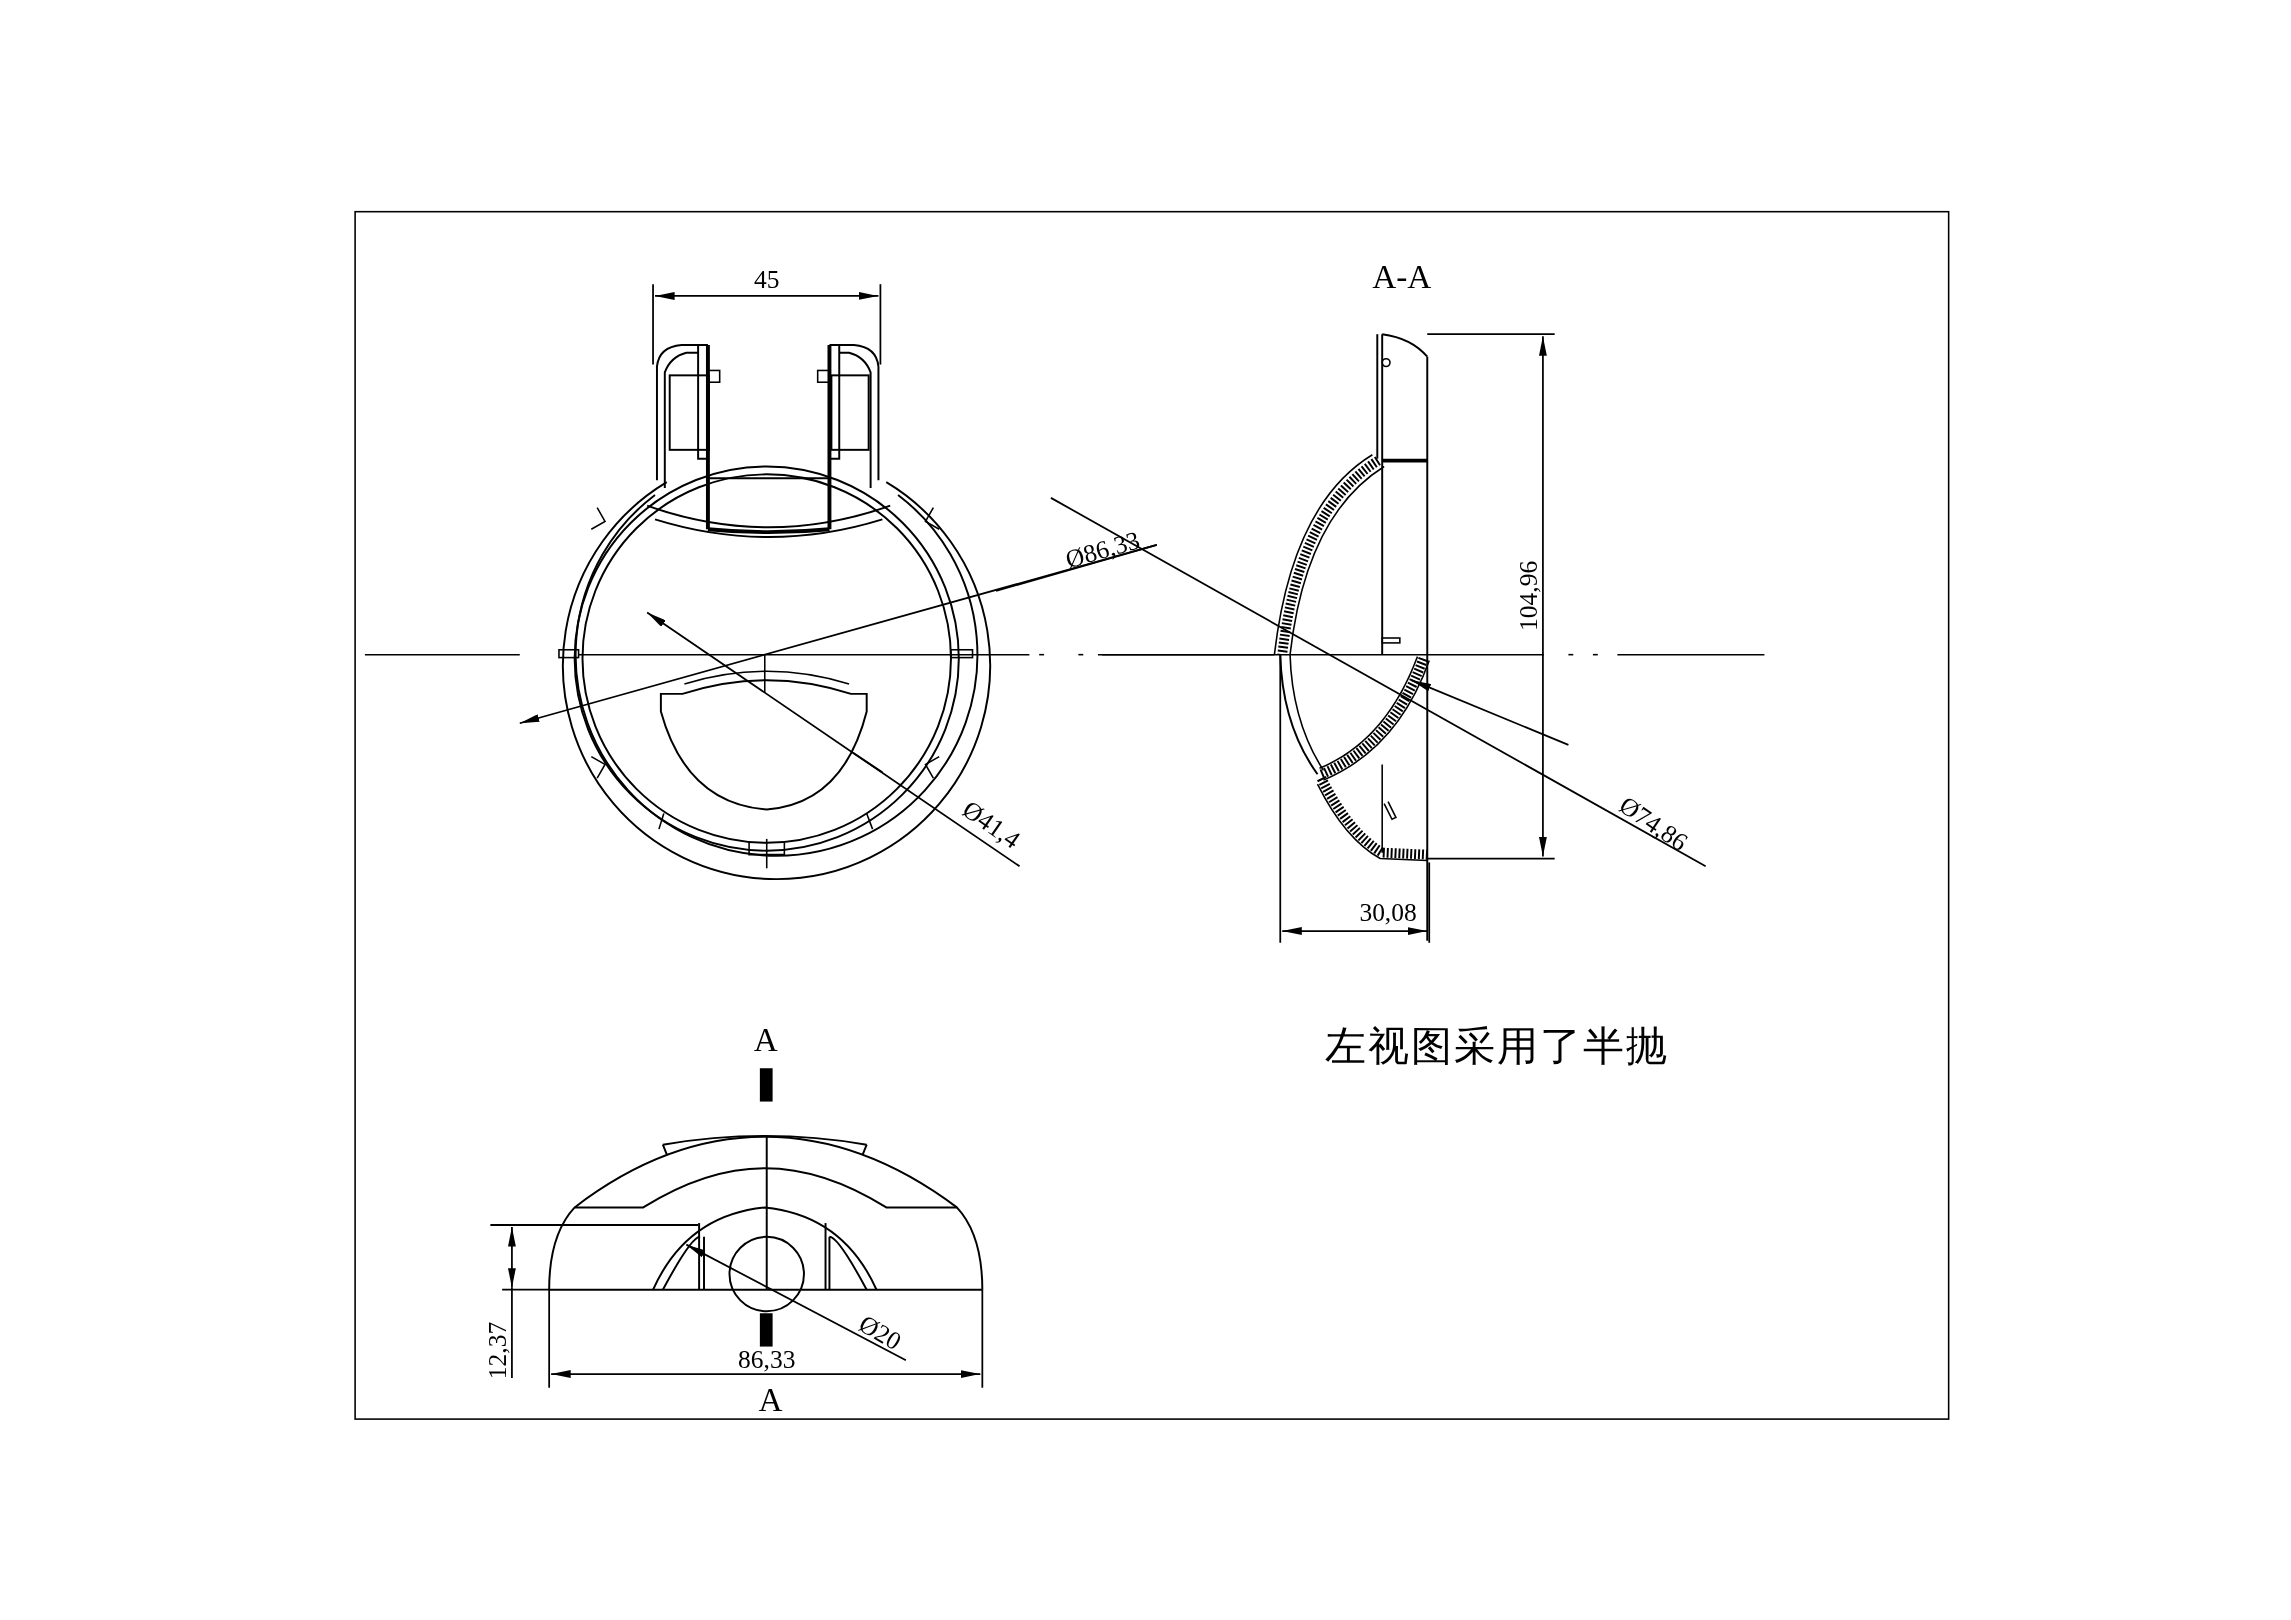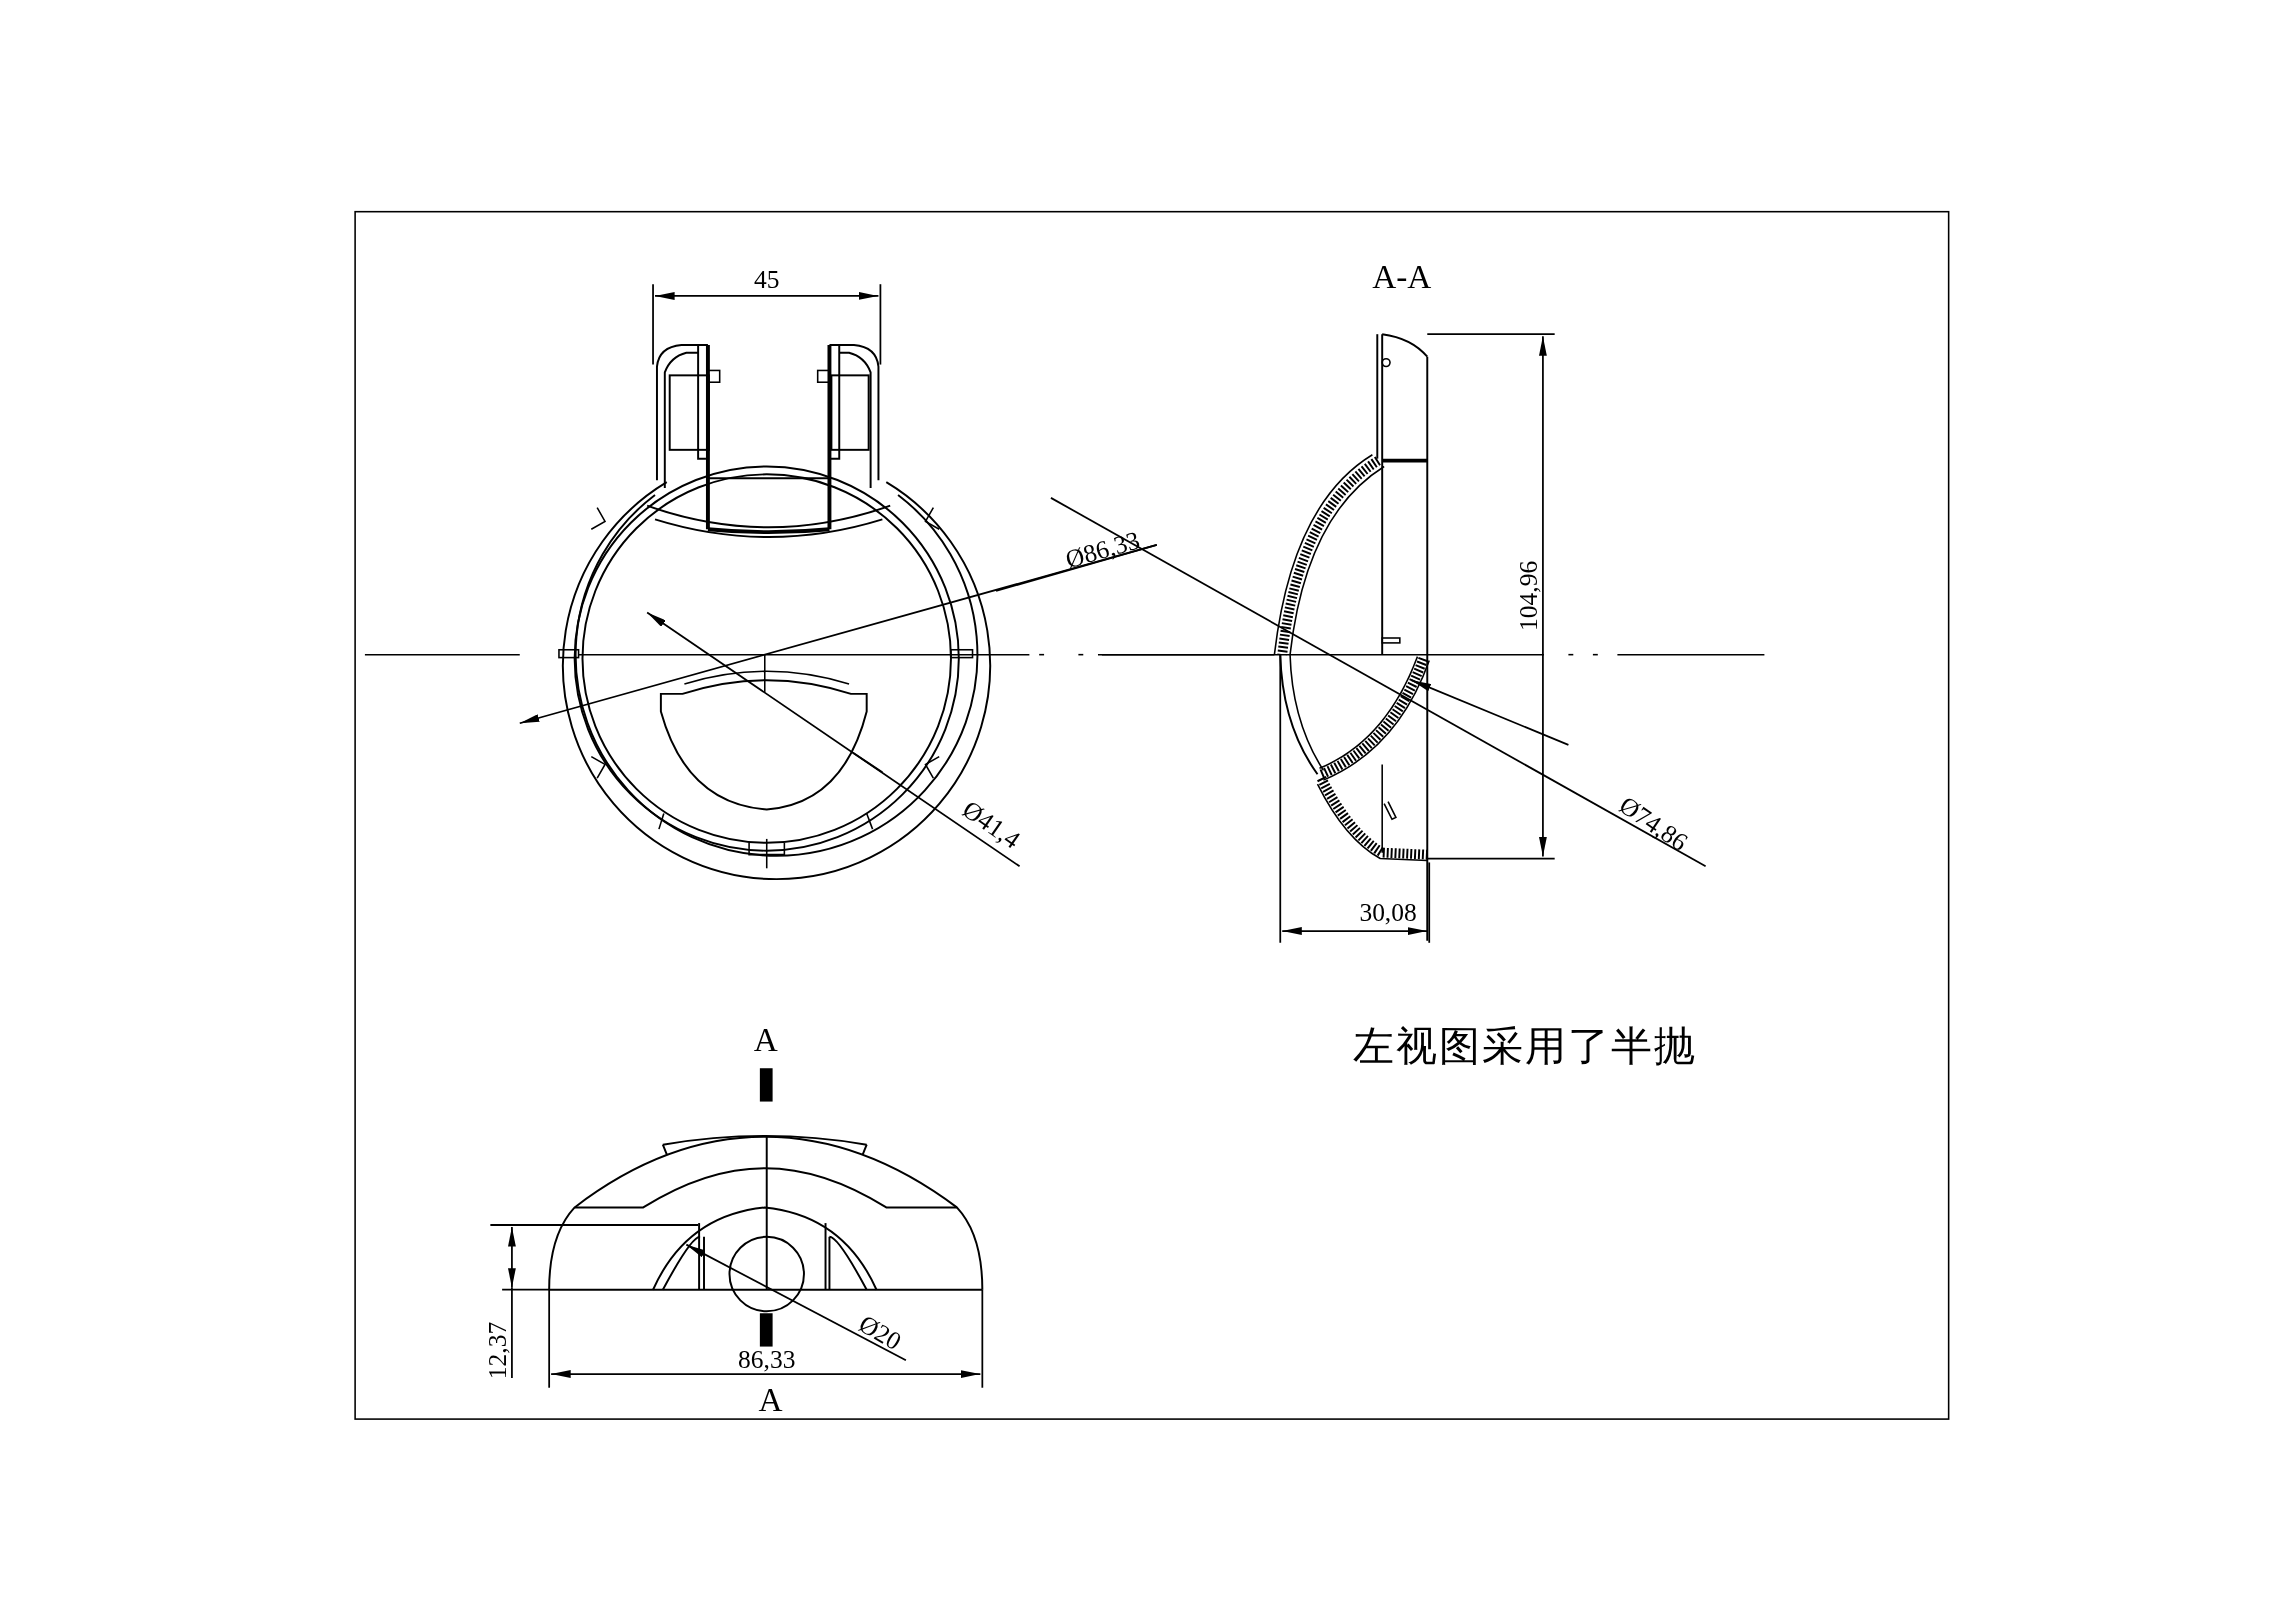--- a/index.html
+++ b/index.html
@@ -5,21 +5,21 @@
     html, body { margin: 0; padding: 0; background: #ffffff; }
     body { width: 2292px; height: 1620px; position: relative; overflow: hidden; font-family: "DejaVu Serif", serif; }
     #sheet { position: absolute; left: 0; top: 0; }
     .ln { stroke: #000; fill: none; stroke-width: 2; }
     .thk { stroke: #000; fill: none; stroke-width: 4; }
     .thin { stroke: #000; fill: none; stroke-width: 1.6; }
     .dim { stroke: #000; fill: none; stroke-width: 1.8; }
     .hatch { stroke: #000; stroke-width: 10; fill: none; stroke-dasharray: 2 2; }
     .hatch-edge { stroke: #000; stroke-width: 1.6; fill: none; }
     .txt { font-family: "Liberation Serif", "DejaVu Serif", serif; fill: #000; }
-    .label-cn { position: absolute; left: 1325px; top: 1019px; font-size: 41px; font-family: "DejaVu Sans", sans-serif; color: #000; letter-spacing: 2px; margin-left: 28px; }
+    .label-cn { position: absolute; left: 1325px; top: 1019px; font-size: 41px; font-family: "DejaVu Sans", sans-serif; color: #000; letter-spacing: 2px; }
   </style>
 </head>
 <body>
 
 <svg id="sheet" width="2292" height="1620" viewBox="0 0 2338 1653" xmlns="http://www.w3.org/2000/svg">
   <defs>
     <marker id="arr" viewBox="0 0 20 8" refX="20" refY="4" markerWidth="20" markerHeight="8" orient="auto-start-reverse" markerUnits="userSpaceOnUse">
       <path d="M0,0 L20,4 L0,8 Z" fill="#000"></path>
     </marker>
   </defs>

